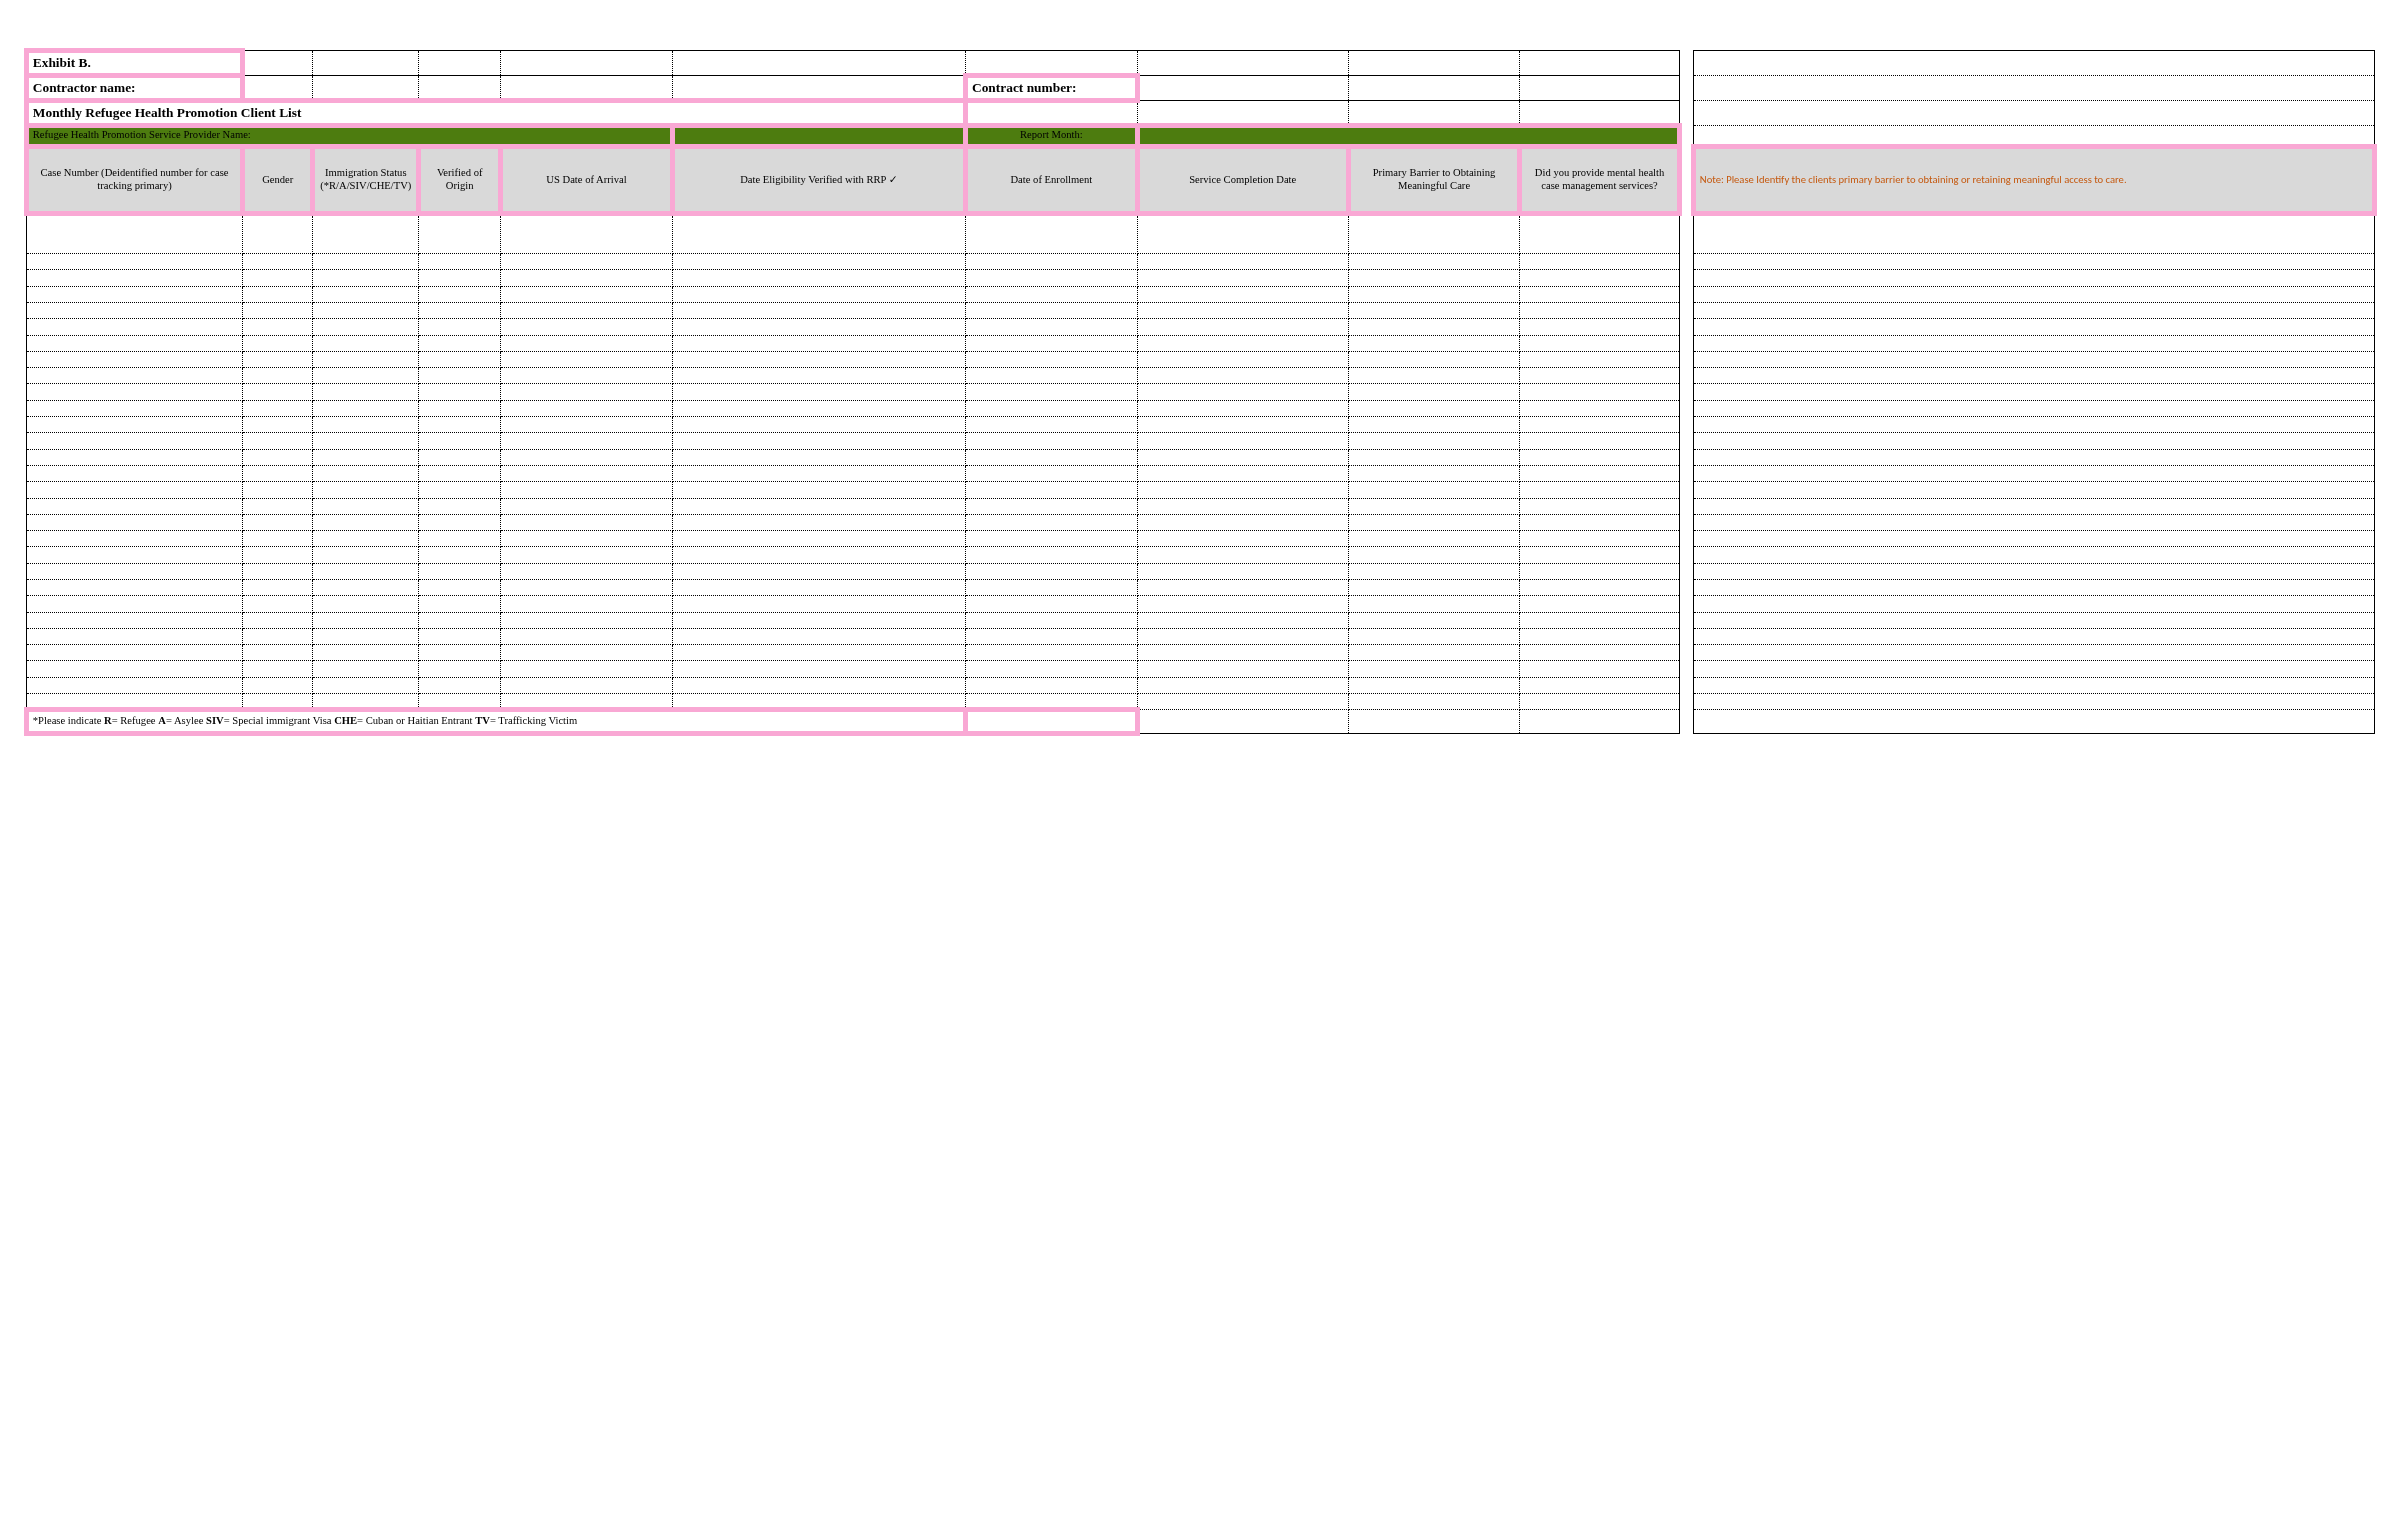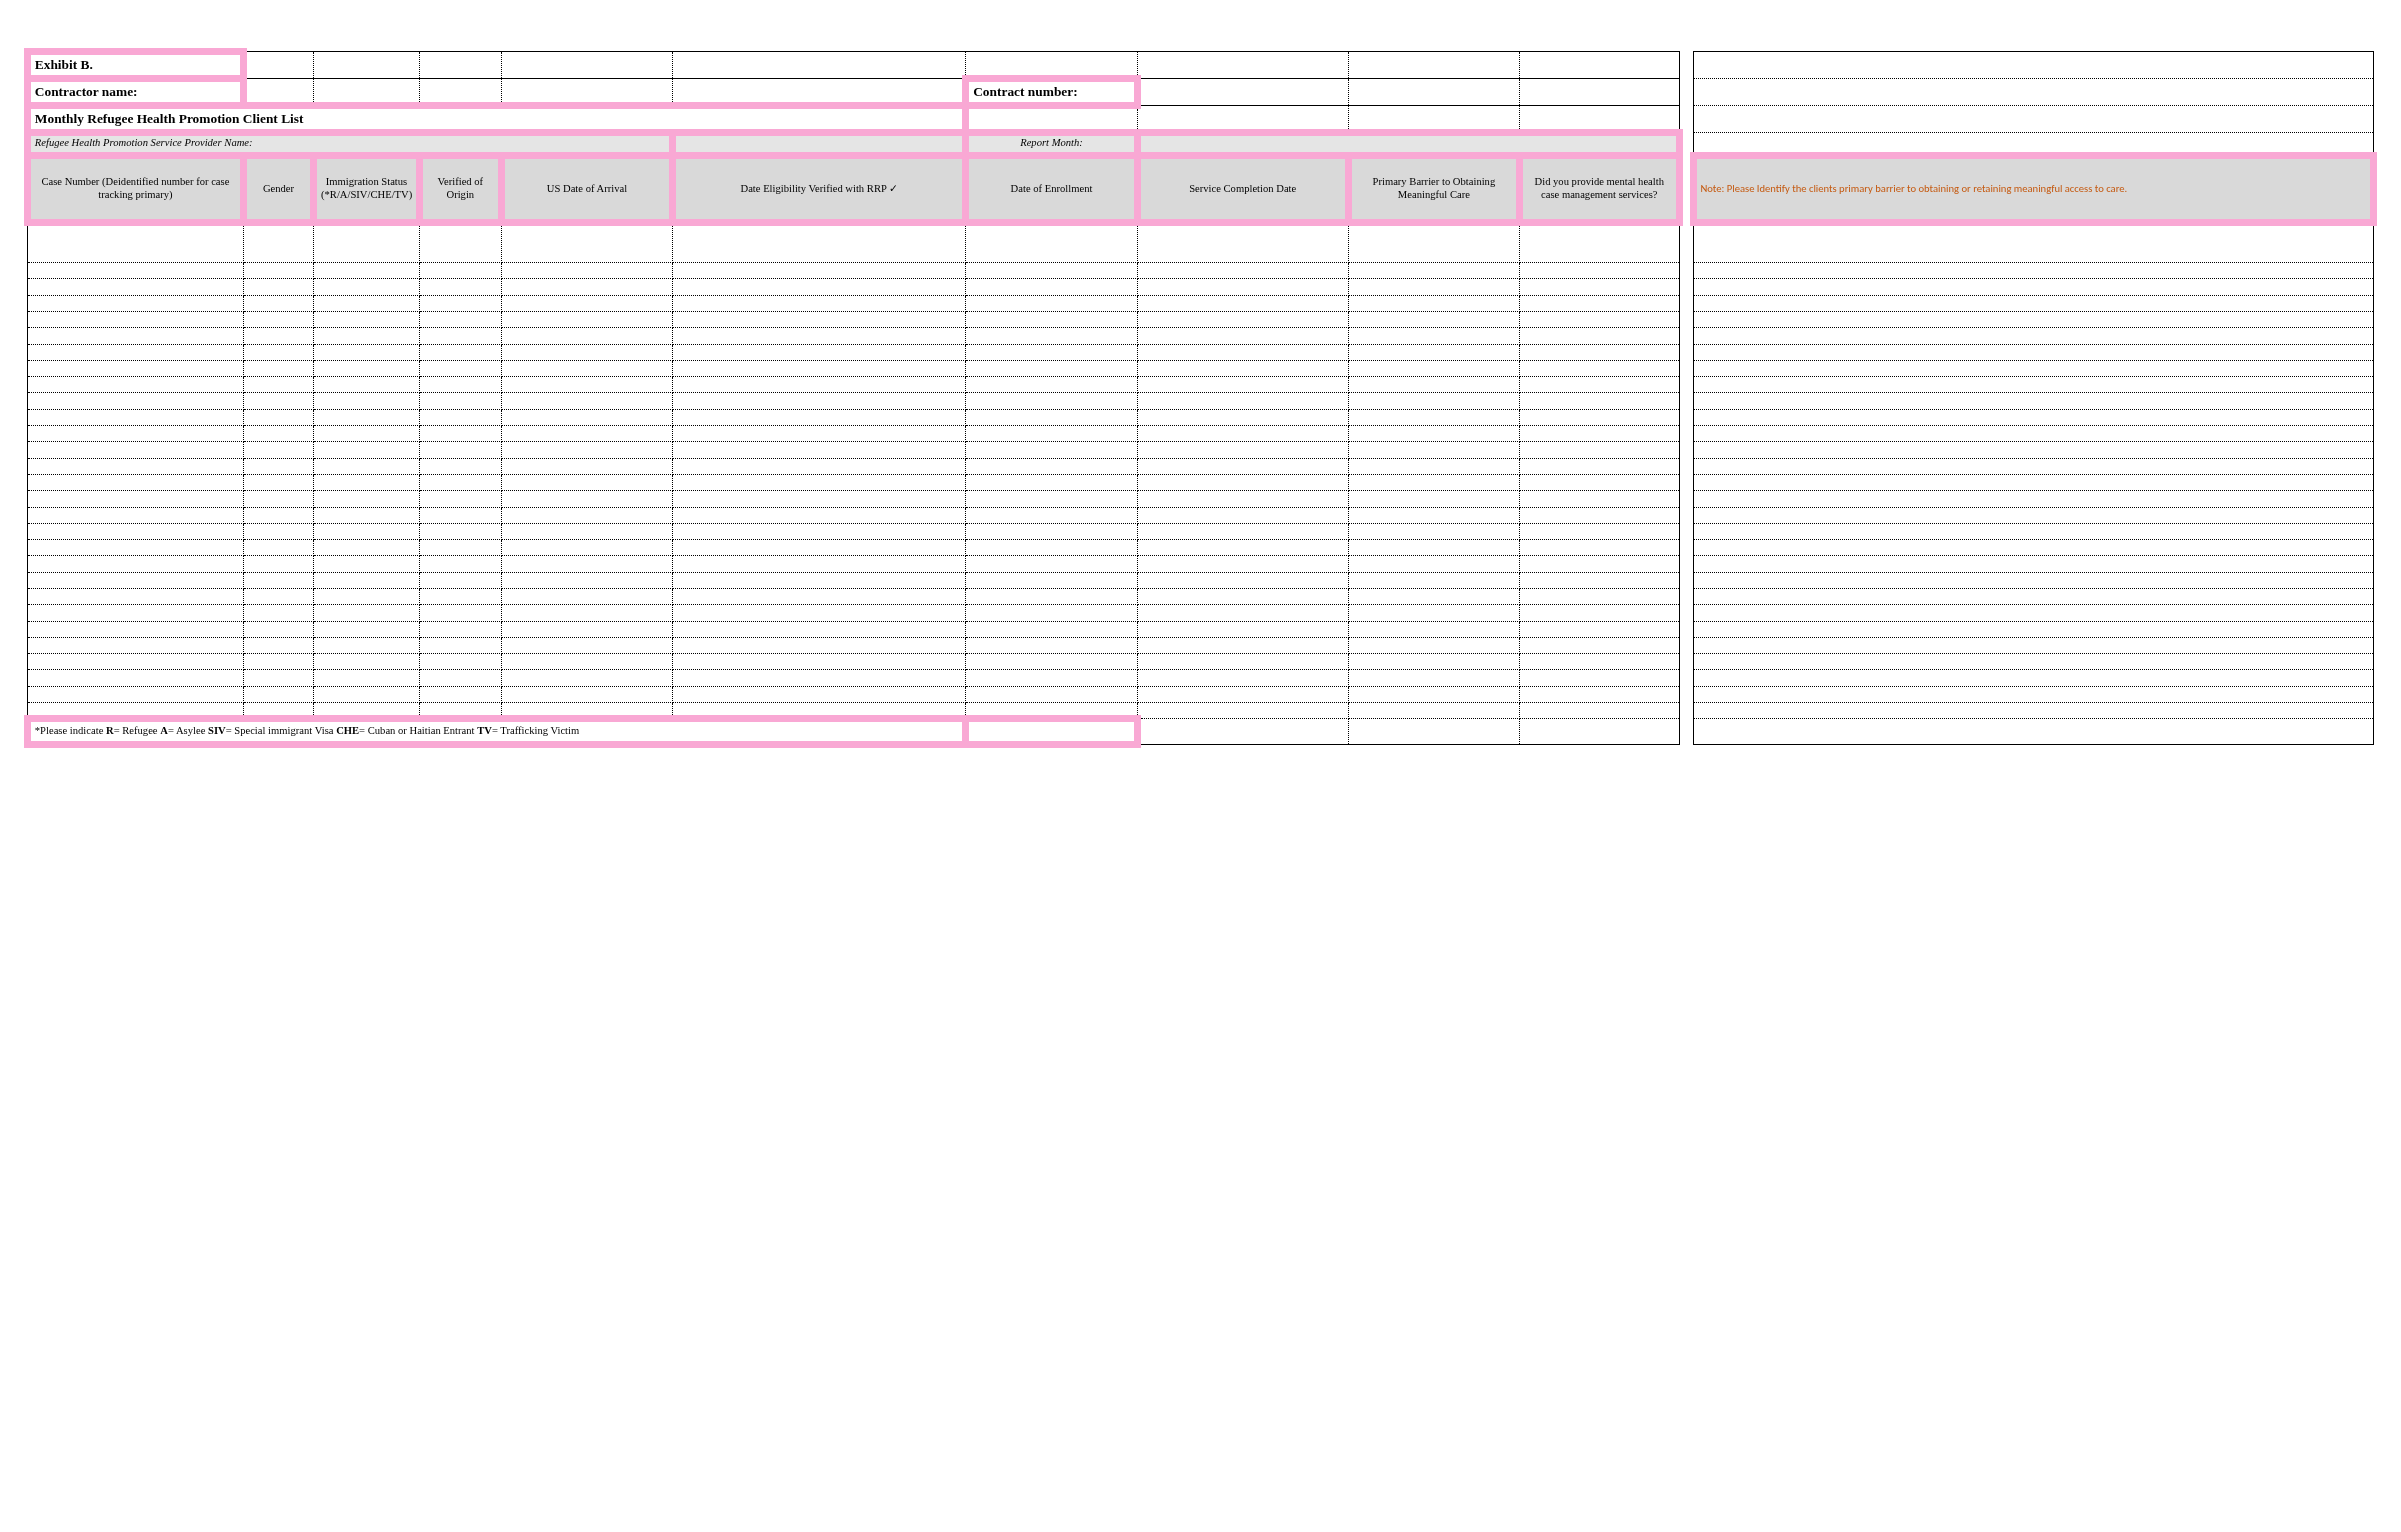--- a/index.html
+++ b/index.html
@@ -18,32 +18,32 @@
     width: 100%;
     table-layout: fixed;
   }
   td, th {
     padding: 1.9px 3.8px;
     font-size: 11.5px;
     vertical-align: middle;
     line-height: 1.2;
   }
   
-  .solid { border: 7px solid #f9a8d4; }
+  .solid { border: 5px solid #f9a8d4; }
   .solid-top { border-top: 1px solid #000; }
   .solid-bottom { border-bottom: 1px solid #000; }
   .solid-left { border-left: 1px solid #000; }
   .solid-right { border-right: 1px solid #000; }
 
   .dotted-right { border-right: 1px dotted #000; }
   .dotted-bottom { border-bottom: 1px dotted #000; }
   .dotted-top { border-top: 1px dotted #000; }
 
   .bold { font-weight: bold; }
-  .grey { background: #e5e5e5; font-style: italic; }
+  .grey { background: #4d7c0f; }
   .yellow { background: #ffe699; color: #c55a11; }
   .center { text-align: center; }
 
   .title { font-size: 13.4px; }
 
   .col-headers td {
     background: #d9d9d9;
     text-align: center;
     font-size: 10.6px;
     height: 67px;

